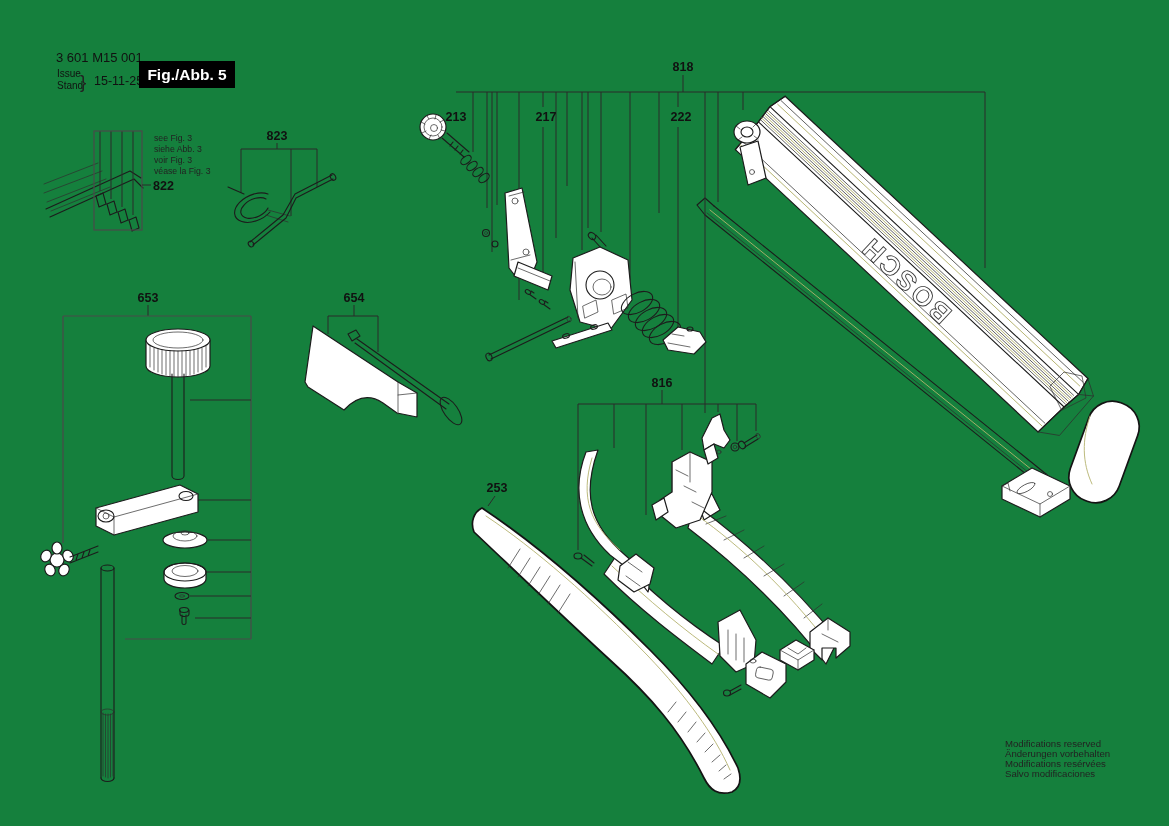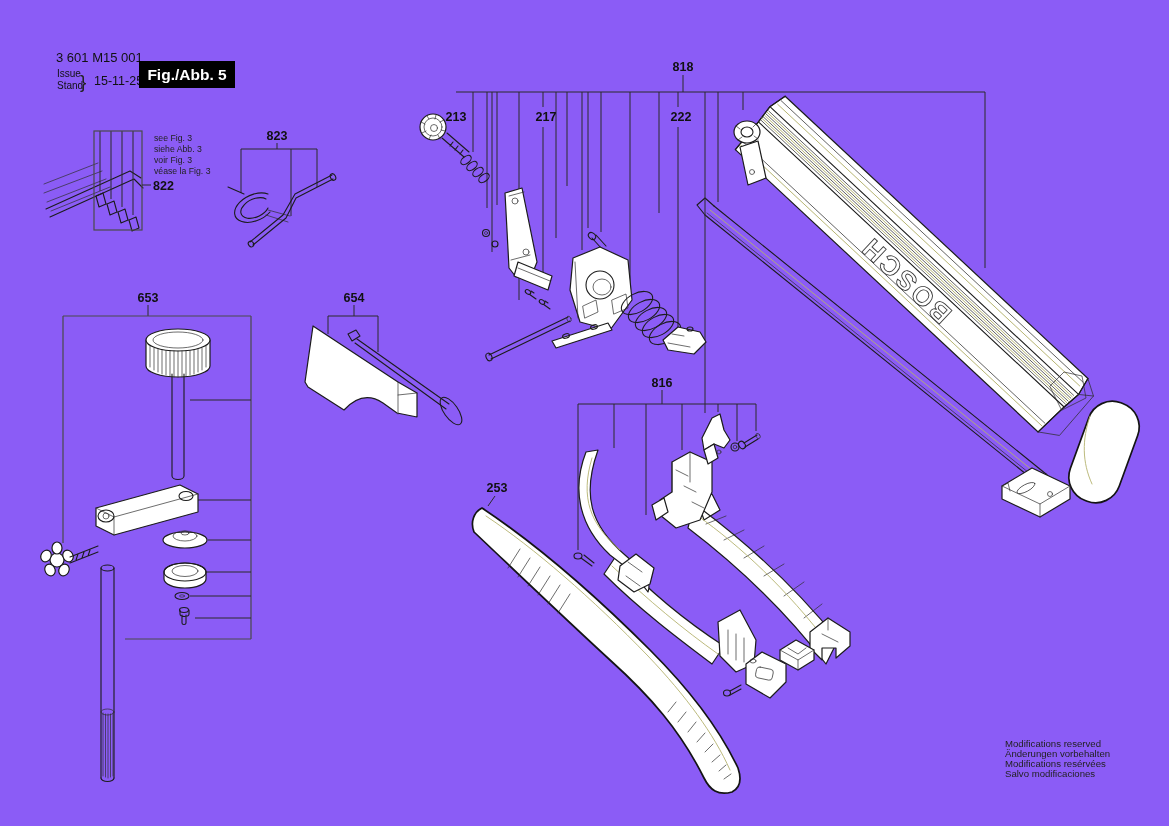--- a/index.html
+++ b/index.html
@@ -1,16 +1,16 @@
 <!DOCTYPE html>
 <html><head>
 <meta charset="utf-8">
 <style>
   html,body{margin:0;padding:0;background:#e8e8e8;}
-  .page{position:relative;width:1169px;height:826px;background:#8b5cf6;overflow:hidden;
+  .page{position:relative;width:1169px;height:826px;background:#15803d;overflow:hidden;
         font-family:"Liberation Sans",sans-serif;}
   svg{position:absolute;left:0;top:0;}
   svg text{font-family:"Liberation Sans",sans-serif;fill:#111;}
   .ln{fill:none;stroke:#1c1c1c;stroke-width:1.1;stroke-linejoin:round;stroke-linecap:round;}
   .thin{fill:none;stroke:#2e2e2e;stroke-width:0.7;stroke-linejoin:round;stroke-linecap:round;}
   .acc{fill:none;stroke:#b4b26e;stroke-width:0.9;stroke-linecap:round;}
   .pt{fill:#ffffff;stroke:#1c1c1c;stroke-width:1.2;stroke-linejoin:round;stroke-linecap:round;}
   .pt2{fill:#ffffff;stroke:#141414;stroke-width:1.7;stroke-linejoin:round;stroke-linecap:round;}
   .lead{fill:none;stroke:#2b2b2b;stroke-width:1;}
   .boxln{fill:none;stroke:#4a4a4a;stroke-width:1.2;}

